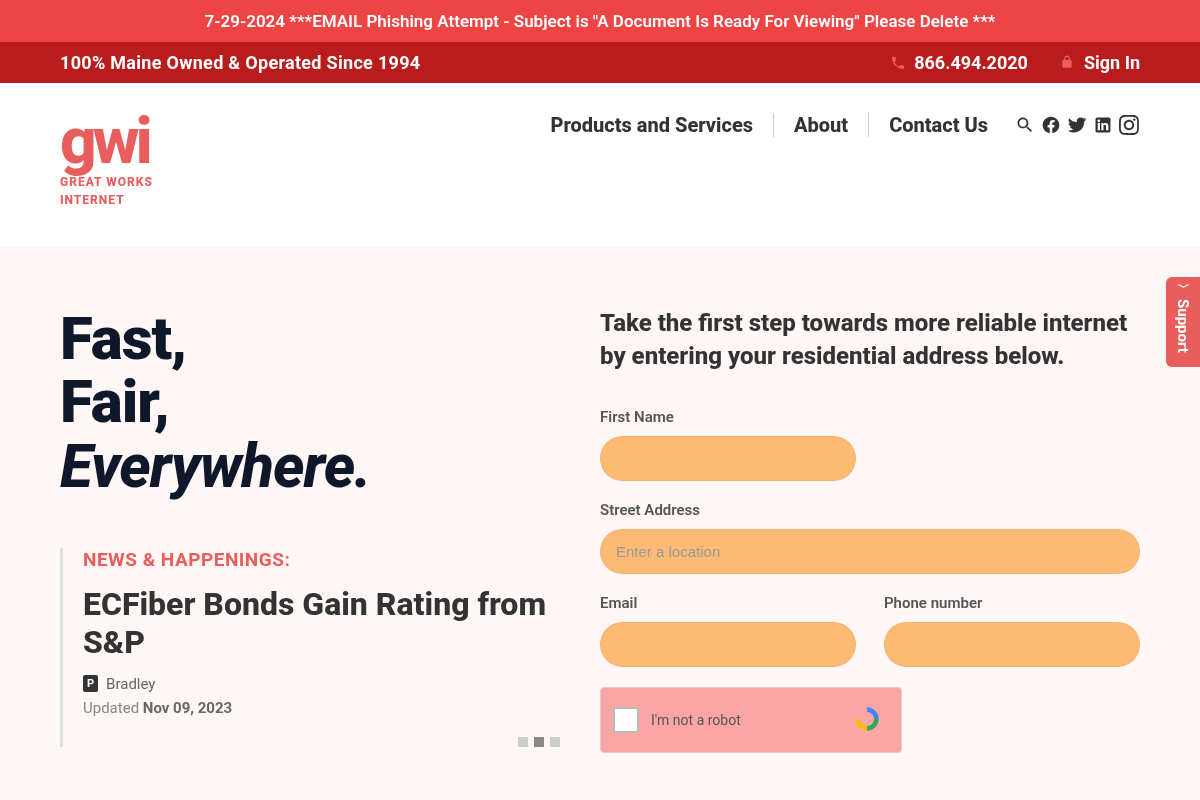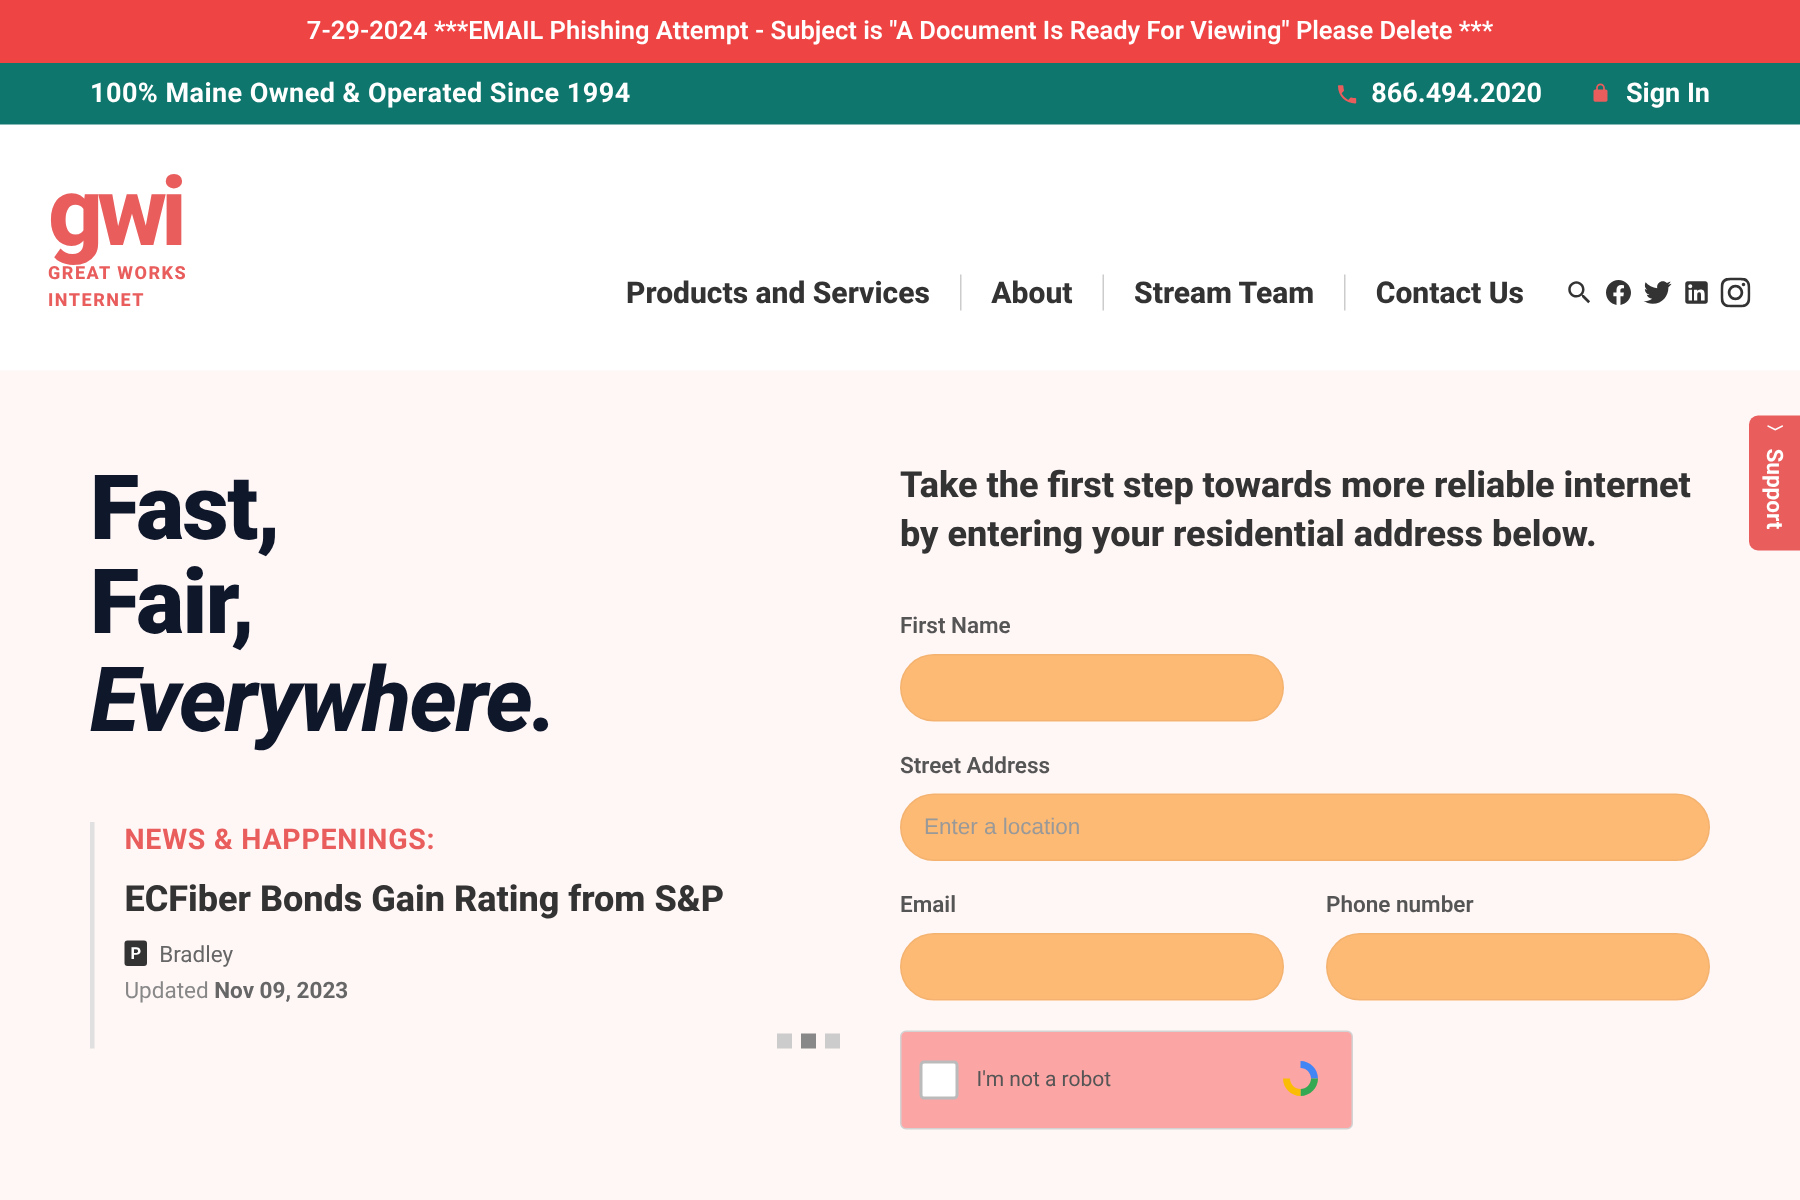--- a/index.html
+++ b/index.html
@@ -2,45 +2,45 @@
 <html><head>
 <meta charset="utf-8">
 <style>
 * { box-sizing: border-box; margin: 0; padding: 0; }
 body { font-family: -apple-system, BlinkMacSystemFont, "Segoe UI", Roboto, "Helvetica Neue", Arial, sans-serif; color: #333; background: #fff; width: 1200px; }
 
 
 .announce { background: #ef4444; color: #fff; text-align: center; padding: 11px 20px; font-size: 17px; font-weight: 600; }
 
 
-.infobar { background: #0f766e; color: #fff; display: flex; justify-content: space-between; align-items: center; padding: 10px 60px; font-size: 18px; }
+.infobar { background: #b91c1c; color: #fff; display: flex; justify-content: space-between; align-items: center; padding: 10px 60px; font-size: 18px; }
 .infobar .left { font-weight: 700; letter-spacing: .3px; }
 .infobar .right { display: flex; gap: 32px; align-items: center; }
 .infobar .right a { color: #fff; text-decoration: none; font-weight: 700; display: inline-flex; align-items: center; gap: 8px; }
 .infobar .icon { width: 16px; height: 16px; display: inline-block; }
 
 
-.header { display: flex; align-items: flex-end; justify-content: space-between; padding: 30px 32px 40px; }
+.header { display: flex; align-items: flex-start; justify-content: space-between; padding: 30px 60px 40px; }
 .logo { display: flex; flex-direction: column; color: #e95d5d; }
 .logo .logo-mark { font-size: 64px; font-weight: 800; letter-spacing: -4px; line-height: .9; }
 .logo .logo-sub { font-size: 12px; font-weight: 800; letter-spacing: 1px; margin-top: 4px; }
 .nav { display: flex; align-items: center; gap: 0; }
 .nav a { text-decoration: none; color: #333; font-weight: 800; font-size: 20px; padding: 0 20px; border-right: 1px solid #ccc; }
 .nav a:last-of-type { border-right: none; }
 .nav .icons { display: flex; gap: 4px; align-items: center; margin-left: 6px; }
 .nav .icons .ic { color: #333; width: 22px; height: 22px; display: inline-flex; align-items: center; justify-content: center; cursor: pointer; }
 
 
 .hero { background: #fff6f6; padding: 60px; display: flex; gap: 40px; position: relative; }
 .hero-left { flex: 0 0 500px; }
 .hero-title { font-size: 60px; font-weight: 900; line-height: 1.05; color: #0f172a; letter-spacing: -1px; }
 .hero-title .everywhere { font-style: italic; font-weight: 800; display: block; margin-top: 2px; }
 .news-block { border-left: 3px solid #e0e0e0; padding-left: 20px; margin-top: 50px; }
 .news-label { color: #e95d5d; font-weight: 700; font-size: 19px; letter-spacing: .5px; margin-bottom: 14px; }
-.news-headline { font-size: 24px; font-weight: 800; color: #333; margin-bottom: 14px; }
+.news-headline { font-size: 32px; font-weight: 800; color: #333; margin-bottom: 14px; }
 .news-meta { display: flex; align-items: center; gap: 8px; color: #666; font-size: 15px; margin-bottom: 6px; }
 .news-meta .badge { background: #333; color: #fff; font-size: 11px; font-weight: 700; padding: 2px 4px; border-radius: 2px; }
 .news-updated { color: #888; font-size: 15px; }
 .news-updated strong { color: #666; font-weight: 700; }
 .dots { display: flex; gap: 6px; margin-top: 20px; justify-content: flex-end; }
 .dot { width: 10px; height: 10px; background: #ccc; cursor: pointer; }
 .dot.active { background: #888; }
 
 
 .hero-right { flex: 1; }
@@ -93,21 +93,20 @@
 
 <div class="header">
   <div class="logo">
     <div class="logo-mark">gwi</div>
     <div class="logo-sub">GREAT WORKS</div>
     <div class="logo-sub">INTERNET</div>
   </div>
   <nav class="nav">
     <a href="#">Products and Services</a>
     <a href="#">About</a>
-    <a href="#">Stream Team</a>
     <a href="#">Contact Us</a>
     <div class="icons">
       <span class="ic">
         <svg viewBox="0 0 24 24" width="20" height="20" fill="currentColor">
             <path d="M15.5 14h-.8l-.3-.3c1-1.1 1.6-2.6 1.6-4.2C16 5.9 13.1 3 9.5 3S3 5.9 3 9.5 5.9 16 9.5 16c1.6 0 3.1-.6 4.2-1.6l.3.3v.8l5 5 1.5-1.5-5-5zM9.5 14C7 14 5 12 5 9.5S7 5 9.5 5 14 7 14 9.5 12 14 9.5 14z"></path>
           </svg>
       </span>
       <span class="ic">
         <svg viewBox="0 0 24 24" width="20" height="20" fill="currentColor">
             <path d="M22 12c0-5.5-4.5-10-10-10S2 6.5 2 12c0 5 3.7 9.1 8.4 9.9v-7H7.9V12h2.5V9.8c0-2.5 1.5-3.9 3.8-3.9 1.1 0 2.2.2 2.2.2v2.5h-1.3c-1.2 0-1.6.8-1.6 1.6V12h2.8l-.4 2.9h-2.3v7C18.3 21.1 22 17 22 12z"></path>

